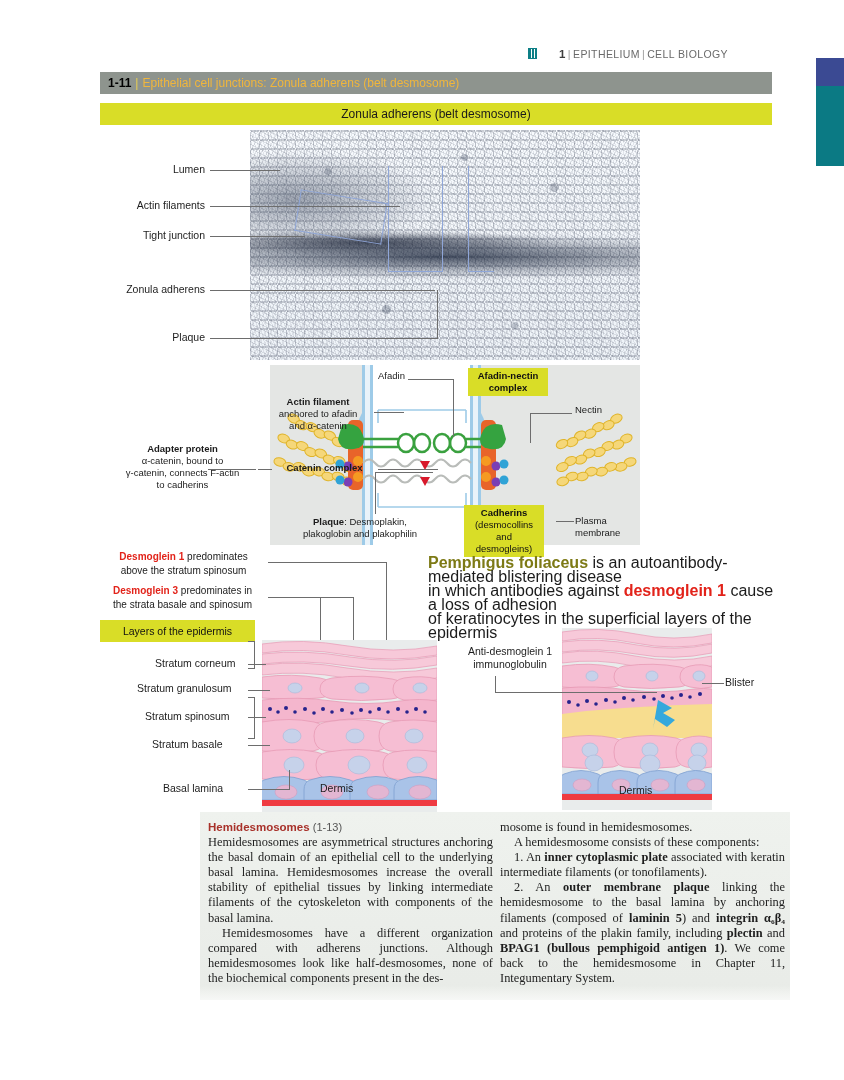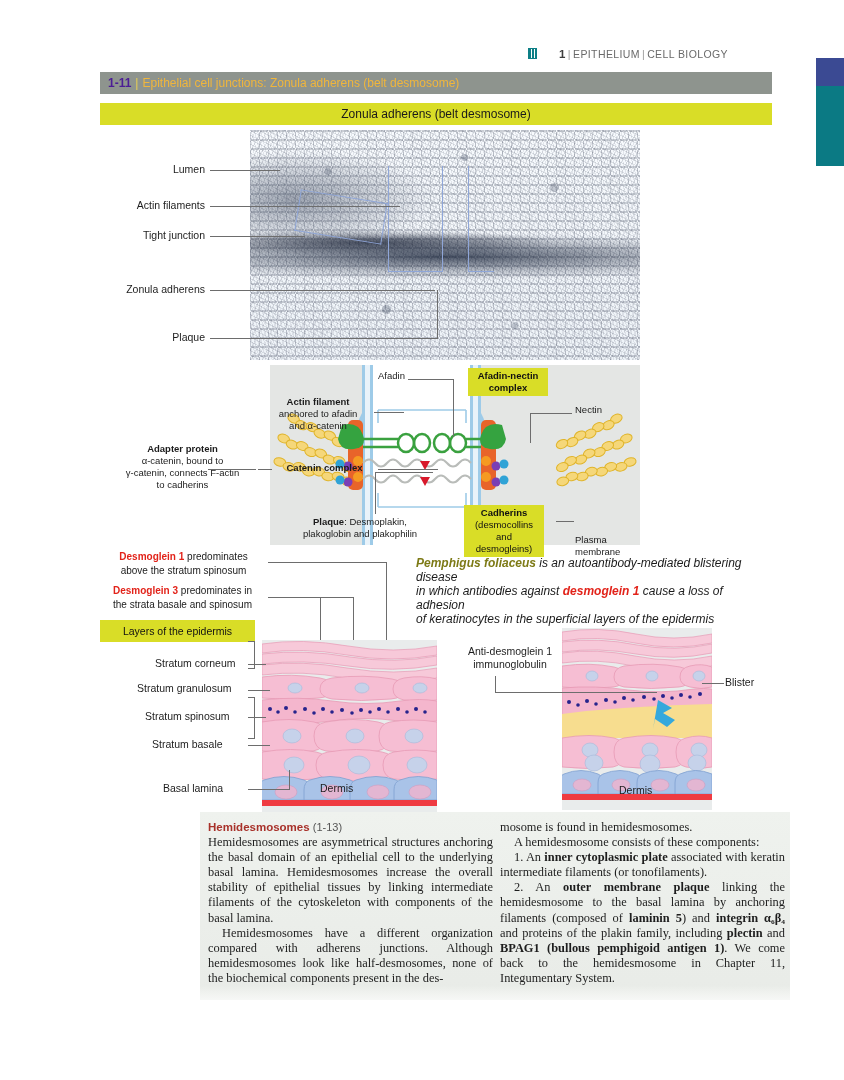--- a/index.html
+++ b/index.html
@@ -32,21 +32,21 @@
   #edge-tab { position:absolute; right:0; top:58px; width:28px; height:108px; }
   #edge-tab .tab-top { height:28px; background:#3b4a93; }
   #edge-tab .tab-bot { height:80px; background:#0b7a84; }
 
   
   #fig-titlebar {
     position:absolute; left:100px; top:72px; width:672px; height:22px;
     background:#8e948e; display:flex; align-items:center; padding-left:8px;
     white-space:nowrap;
   }
-  #fig-titlebar .fignum { color:#4c1d95; font-weight:bold; font-size:12px; }
+  #fig-titlebar .fignum { color:#000000; font-weight:bold; font-size:12px; }
   #fig-titlebar .bar { color:#e8cf54; margin:0 4px; font-size:12px; }
   #fig-titlebar .figtitle { color:#f0b63c; font-size:12px; }
 
   #panel-title {
     position:absolute; left:100px; top:103px; width:672px; height:22px;
     background:#d9dd27; display:flex; align-items:center; justify-content:center;
     font-size:12px; color:#1a1a1a;
   }
 
   
@@ -108,22 +108,22 @@
 
   
   .dg-note { position:absolute; font-size:10px; line-height:13.5px; color:#1b1b1b; text-align:center; white-space:nowrap; }
   .dg-note .red { color:#e2231a; font-weight:bold; }
   #layers-tag {
     position:absolute; left:100px; top:620px; width:155px; height:22px;
     background:#d9dd27; display:flex; align-items:center; justify-content:center;
     font-size:10.5px; color:#111;
   }
   #pemphigus {
-    position:absolute; left:416px; top:556px; width:350px;
-    font-size:12px; line-height:14px; color:#1b1b1b;font-style:italic;
+    position:absolute; left:428px; top:556px; width:350px;
+    font-size:16px; line-height:14px; color:#1b1b1b;
   }
   #pemphigus .olive { color:#7d7a16; font-weight:bold; }
   #pemphigus .red { color:#e2231a; font-weight:bold; }
 
   
   .skin-fig { position:absolute; overflow:hidden; }
   .skin-label { position:absolute; font-size:10.5px; color:#1d1d1d; white-space:nowrap; }
   .skin-lead { position:absolute; border-top:1px solid #6d6d6d; height:0; }
   .skin-brk { position:absolute; border:1px solid #6d6d6d; border-left:none; width:7px; }
 
@@ -325,21 +325,21 @@
 
 <div class="yellow-tag" style="left:468px; top:368px; width:80px;">
   <span>Afadin-nectin</span><br>
   <span>complex</span>
 </div>
 
 <div class="mol-label" style="left:575px; top:404px;text-align:center;">Nectin</div>
 <div class="lead" style="left:530px; top:413px; width:42px;"></div>
 <div class="leadv" style="left:530px; top:413px; height:30px;"></div>
 
-<div class="mol-label" style="left:575px; top:515px; line-height:12px;margin-top:19px;">
+<div class="mol-label" style="left:575px; top:515px; line-height:12px;">
   <span>Plasma</span><br>
   <span>membrane</span>
 </div>
 <div class="lead" style="left:556px; top:521px; width:18px;"></div>
 
 <div class="side-label" style="left:262px; top:396px; width:112px;">
   <b>Actin filament</b><br>
   <span>anchored to afadin</span><br>
   <span>and α-catenin</span>
 </div>

